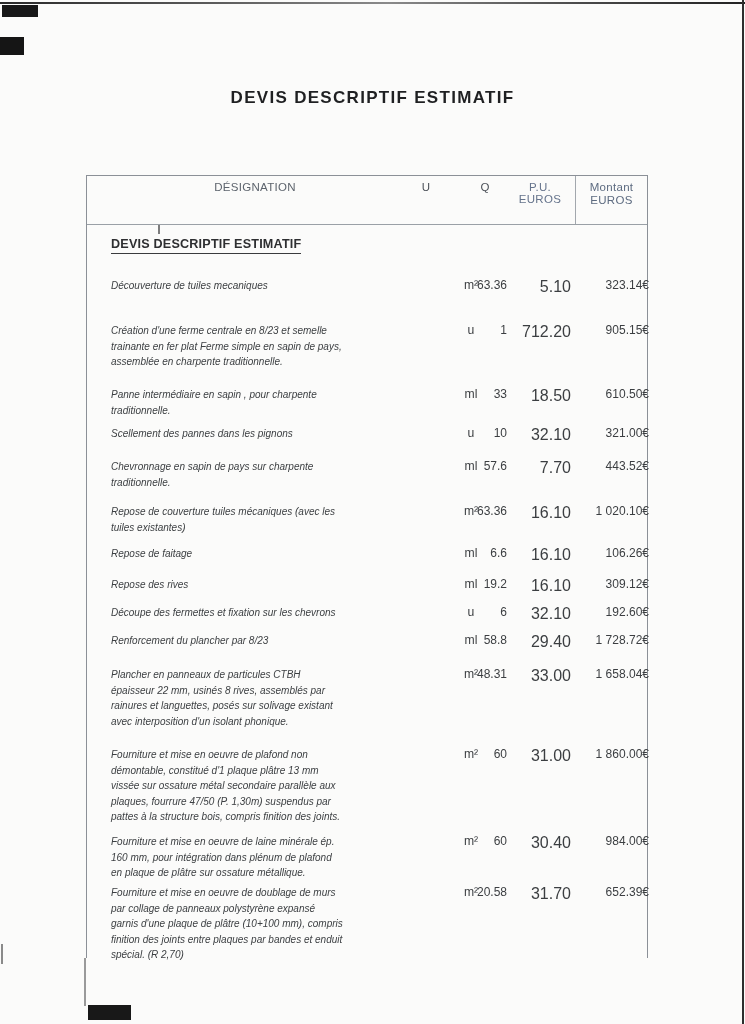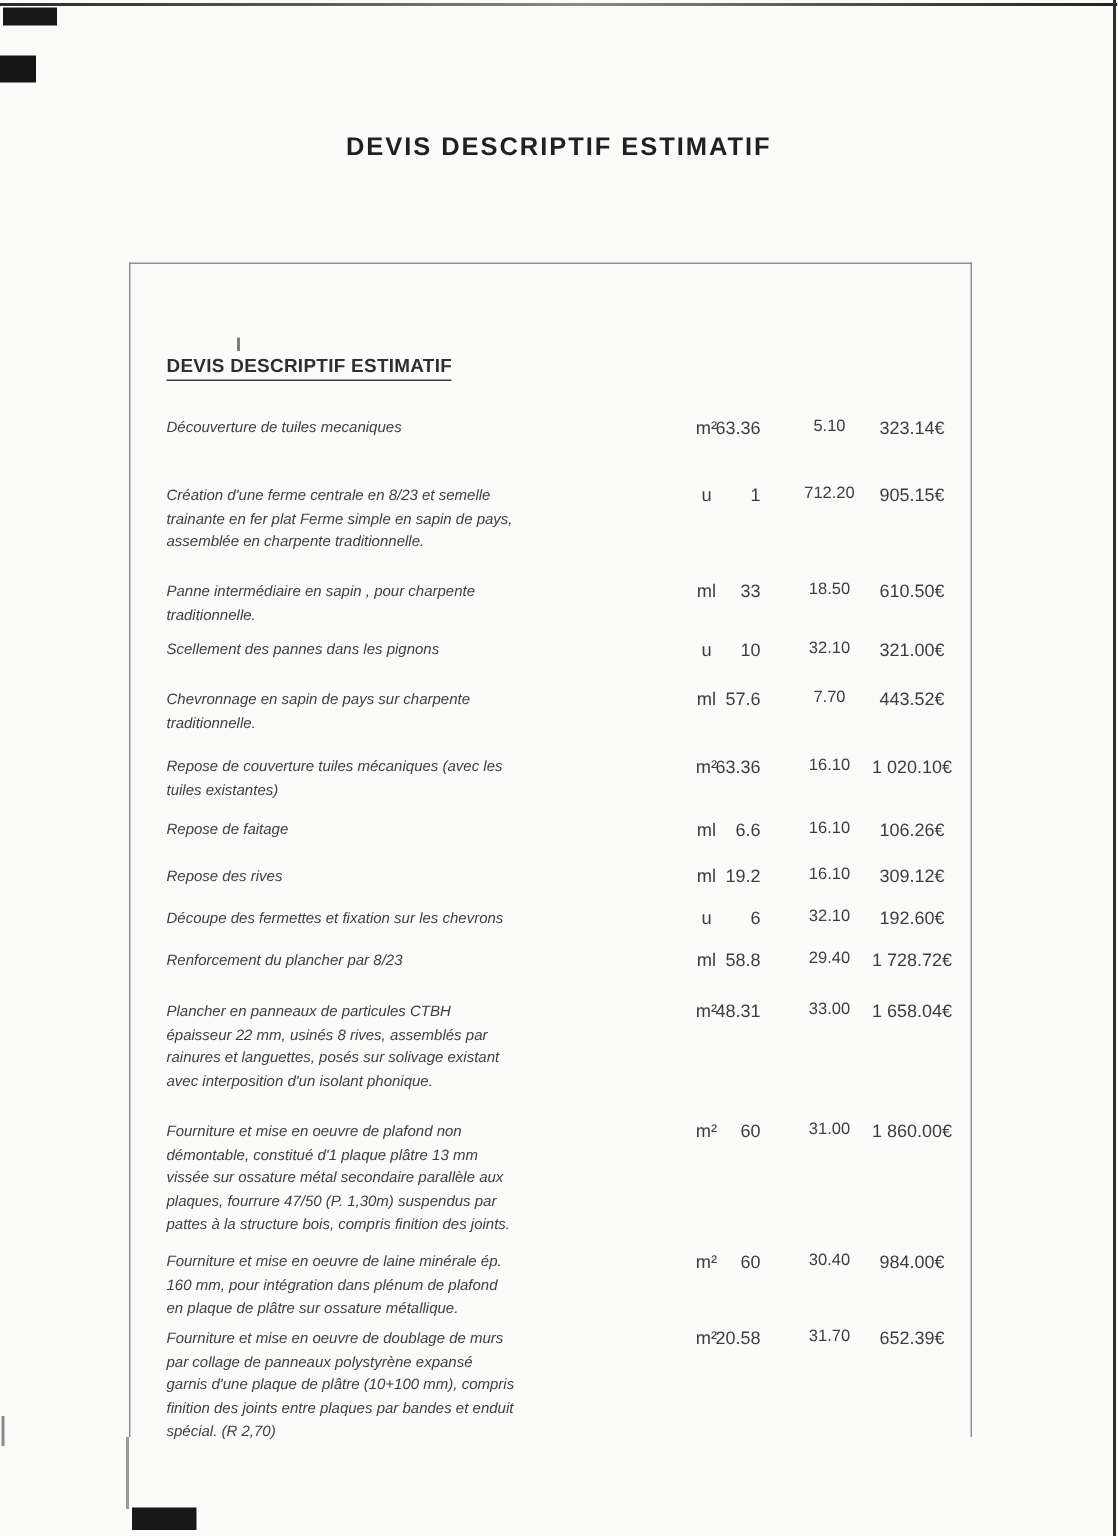--- a/index.html
+++ b/index.html
@@ -39,38 +39,47 @@
   .th-montant-inner { display:inline-block; width:58px; }
 
   .section-title { position:absolute; left:24px; top:61px; font-size:12.6px; font-weight:bold;
     color:#2e2f31; letter-spacing:0.2px; border-bottom:1.6px solid #3a3b3d; padding-bottom:2px; }
 
   .row { position:absolute; left:0; width:100%; }
   .cell { position:absolute; top:0; }
   .cell-desc { left:24px; width:348px; font-size:10px; line-height:15.5px; white-space:pre-line; color:#3d4043;font-style:italic; }
   .cell-u { left:357px; width:54px; text-align:center; font-size:12.2px; color:#3b3e41; }
   .cell-q { left:358px; width:62px; text-align:right; font-size:12px; color:#3b3e41; }
-  .cell-pu { left:436px; width:60px; text-align:center; font-size:11px; color:#3b3e41; }
-  .cell-m { left:480px; width:82px; text-align:center; font-size:12px; color:#3b3e41; }
+  .cell-pu { left:424px; width:60px; text-align:right; font-size:16px; color:#3b3e41; }
+  .cell-m { left:480px; width:82px; text-align:right; font-size:12px; color:#3b3e41; }
 </style>
 </head>
 <body>
 
 <div class="edge-top"></div>
 <div class="edge-right"></div>
 <div class="mark-a"></div>
 <div class="mark-b"></div>
 <div class="mark-c"></div>
 <div class="edge-tick"></div>
 <div class="border-tail"></div>
 <div class="tick-section"></div>
 
 <div class="doc-title">DEVIS DESCRIPTIF ESTIMATIF</div>
 
 <div class="sheet-table">
+  <div class="thead">
+    <div class="th th-designation">DÉSIGNATION</div>
+    <div class="th th-u">U</div>
+    <div class="th th-q">Q</div>
+    <div class="th th-pu">P.U. EUROS</div>
+    <div class="th th-montant">
+      <span class="th-montant-inner">Montant EUROS</span>
+    </div>
+  </div>
 
   <div class="section-title">DEVIS DESCRIPTIF ESTIMATIF</div>
 
   <div id="rows-host">
       <div class="row" style="top: 102px;">
     <div class="cell cell-desc">Découverture de tuiles mecaniques</div>
     <div class="cell cell-u">m²</div>
     <div class="cell cell-q">63.36</div>
     <div class="cell cell-pu">5.10</div>
     <div class="cell cell-m">323.14€</div>

